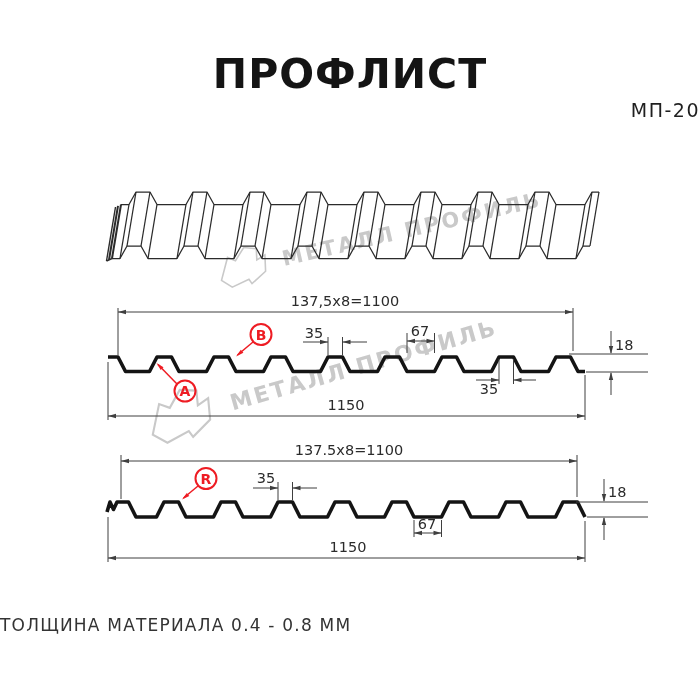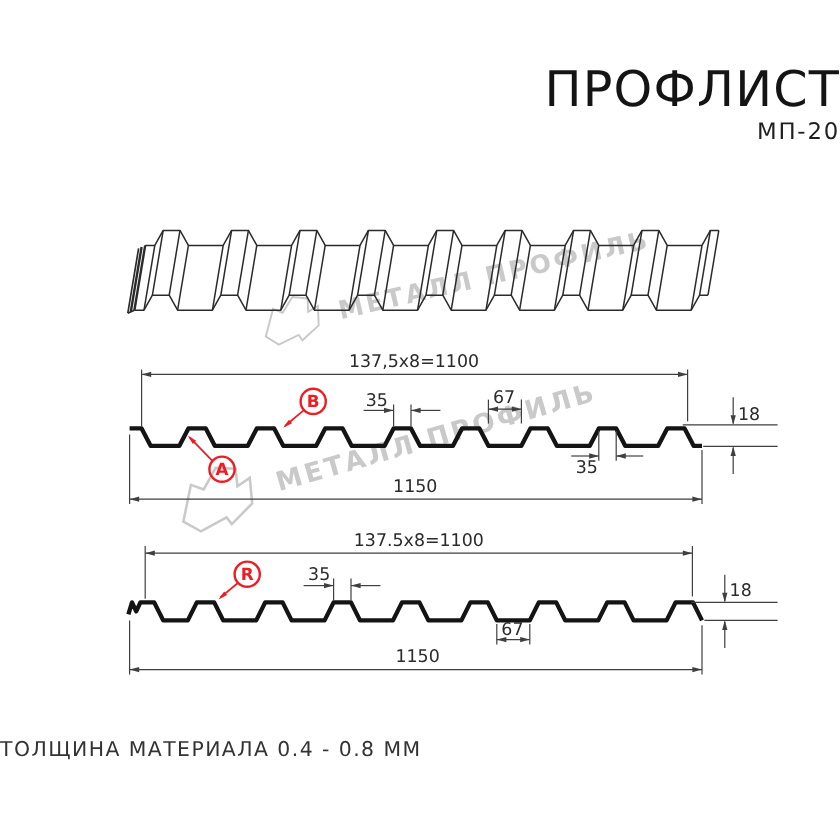--- a/index.html
+++ b/index.html
@@ -1,19 +1,19 @@
 <!DOCTYPE html>
 <html><head>
 <meta charset="utf-8">
 <style>
   html,body{margin:0;padding:0;background:#ffffff;}
   body{width:700px;height:700px;position:relative;overflow:hidden;
        font-family:"DejaVu Sans","Liberation Sans",sans-serif;}
-  .page-title{position:absolute;top:50px;left:0;width:700px;text-align:right;
-       font-size:41px;font-weight:400;letter-spacing:1px;color:#141414;z-index:3;}
+  .page-title{position:absolute;top:50px;left:0;width:700px;text-align:center;
+       font-size:41px;font-weight:700;letter-spacing:1px;color:#141414;z-index:3;}
   .page-subtitle{position:absolute;top:99px;left:0;width:700px;text-align:right;
        font-size:19px;font-weight:500;letter-spacing:1.5px;color:#1f1f1f;z-index:3;}
   .footer-note{position:absolute;top:615px;left:0;width:700px;text-align:left;
        font-size:17px;font-weight:500;letter-spacing:1.2px;color:#333;z-index:3;}
   .watermark{position:absolute;display:flex;align-items:center;gap:8px;z-index:1;
        color:#c9c9c9;white-space:nowrap;}
   .watermark .wm-text{font-size:21px;font-weight:600;letter-spacing:2.5px;}
   #wm1{left:218px;top:252px;transform:rotate(-13deg);transform-origin:left center;}
   #wm2{left:146px;top:398px;transform:rotate(-16deg);transform-origin:left center;}
   #wm2 .wm-text{font-size:22px;}

